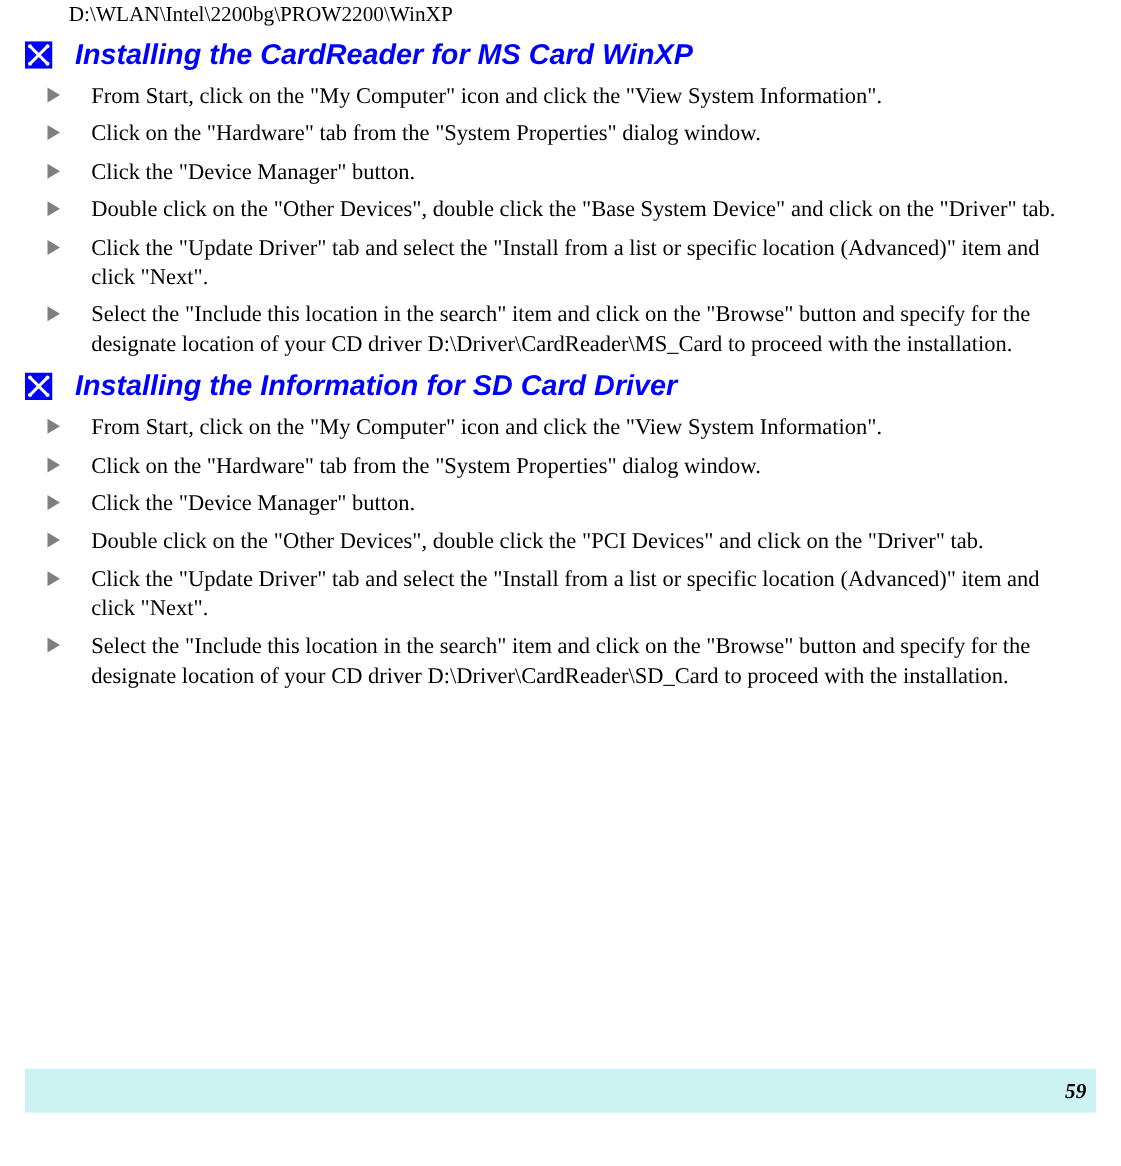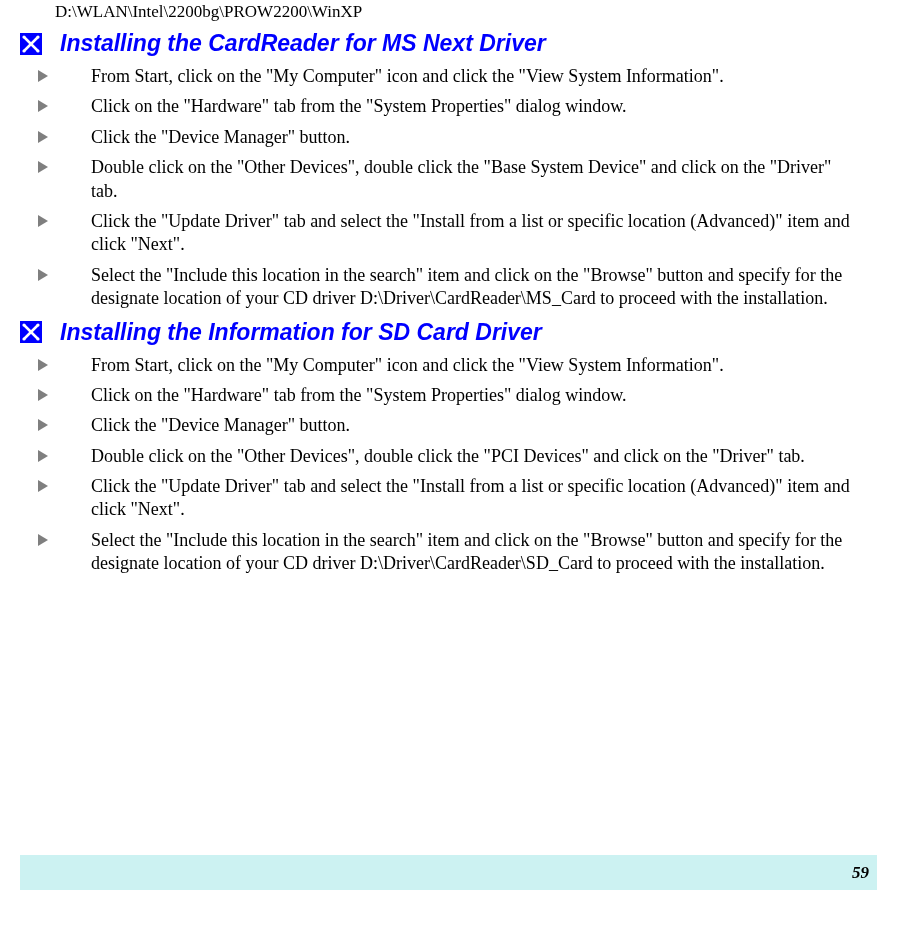--- a/index.html
+++ b/index.html
@@ -44,21 +44,21 @@
     color: #0000FF;
     font-family: Arial, Helvetica, sans-serif;
   }
   ul.steps {
     list-style: none;
     margin: 0 0 6px 0;
     padding: 0 18px 0 18px;
   }
   ul.steps li {
     position: relative;
-    padding-left: 53px;
+    padding-left: 35px;
     font-size: 18px;
     line-height: 1.3;
     margin-bottom: 7px;
   }
   ul.steps li::before {
     content: "";
     position: absolute;
     left: 0;
     top: 5px;
     width: 0;
@@ -100,21 +100,21 @@
         <rect x="0" y="0" width="22" height="22" fill="#0000FF"></rect>
         <line x1="4" y1="4" x2="18" y2="18" stroke="#fff" stroke-width="2.5"></line>
         <line x1="18" y1="4" x2="4" y2="18" stroke="#fff" stroke-width="2.5"></line>
         <circle cx="4" cy="4" r="1.6" fill="#fff"></circle>
         <circle cx="18" cy="4" r="1.6" fill="#fff"></circle>
         <circle cx="4" cy="18" r="1.6" fill="#fff"></circle>
         <circle cx="18" cy="18" r="1.6" fill="#fff"></circle>
         <circle cx="11" cy="11" r="1.6" fill="#fff"></circle>
       </svg>
     </span>
-    <span class="section-title">Installing the CardReader for MS Next Driver</span>
+    <span class="section-title">Installing the CardReader for MS Card WinXP</span>
   </div>
 
   <ul class="steps">
     <li>From Start, click on the "My Computer" icon and click the "View System Information".</li>
     <li>Click on the "Hardware" tab from the "System Properties" dialog window.</li>
     <li>Click the "Device Manager" button.</li>
     <li>Double click on the "Other Devices", double click the "Base System Device" and click on the "Driver" tab.</li>
     <li>Click the "Update Driver" tab and select the "Install from a list or specific location (Advanced)" item and click "Next".</li>
     <li>Select the "Include this location in the search" item and click on the "Browse" button and specify for the designate location of your CD driver D:\Driver\CardReader\MS_Card to proceed with the installation.</li>
   </ul>

